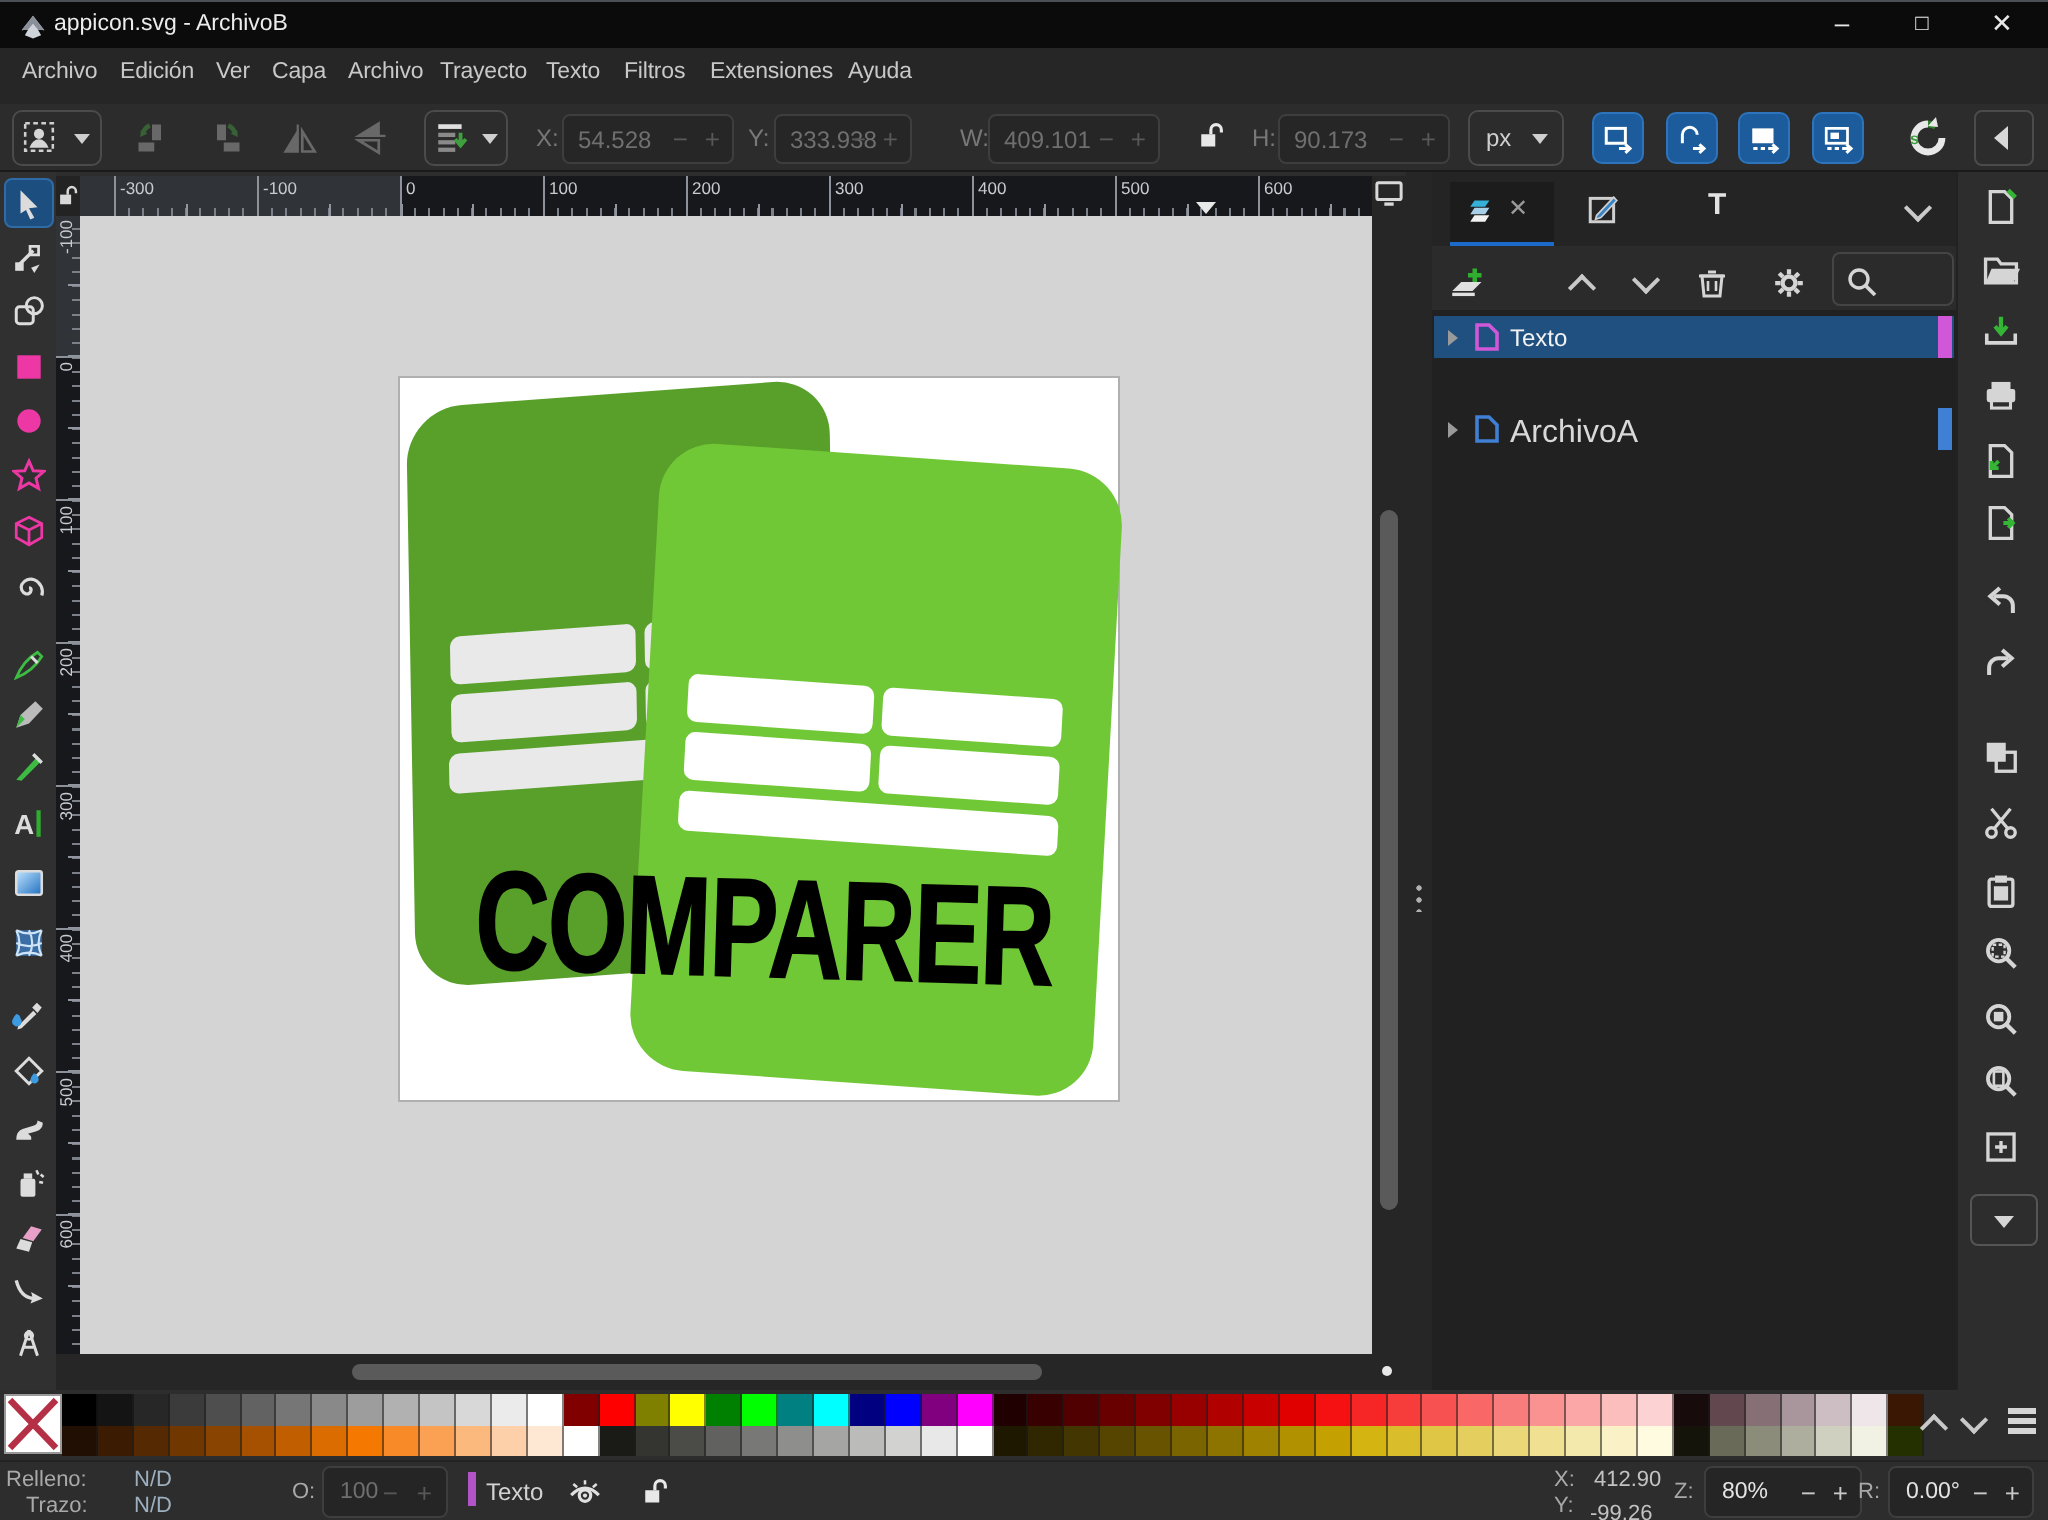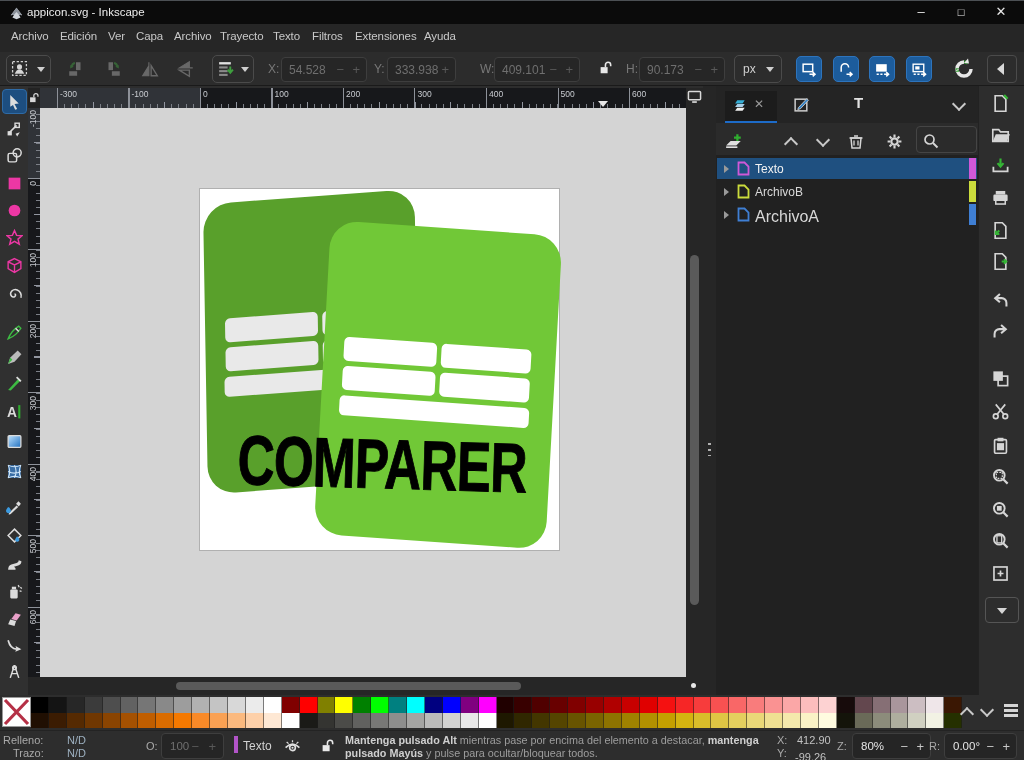--- a/index.html
+++ b/index.html
@@ -95,21 +95,21 @@
 #status .b { font-weight:bold; color:#cfcfcf; }
 .sfield { position:absolute; background:#252525; border:1px solid #3e3e3e; border-radius:4px; height:26px; top:2px; color:#e4e4e4; font-size:11.5px; }
 </style></head><body>
 <div id="win">
 
 <div id="title" class="abs">
   <svg width="13" height="13" viewBox="0 0 16 16" style="position:absolute;left:10px;top:6px">
         <path d="M8 1 L15 10 L11 9.5 L13 13 L8 15 L3 13 L5 9.5 L1 10 Z" fill="#cfd4da"></path>
         <path d="M8 1 L15 10 L11 9.5 L8 6 L5 9.5 L1 10Z" fill="#8a9099"></path>
       </svg>
-  <span class="t">appicon.svg - Inkscape</span>
+  <span class="t">appicon.svg - ArchivoB</span>
   <span class="winbtn" style="left:901px">–</span>
   <span class="winbtn" style="left:941px;font-size:11px">□</span>
   <span class="winbtn" style="left:981px">✕</span>
 </div>
 
 <div id="menu" class="abs">
   <span style="left:11px">Archivo</span>
       <span style="left:60px">Edición</span>
   <span style="left:108px">Ver</span>
       <span style="left:136px">Capa</span>
@@ -429,28 +429,20 @@
         </svg>
   </div>
   <div id="plist">
         <div style="position:absolute;left:1px;right:1px;top:3px;height:21px;background:#1f5080;">
       <span style="position:absolute;left:7px;top:7px;width:0;height:0;border-left:5px solid #9a9a9a;border-top:4px solid transparent;border-bottom:4px solid transparent"></span>
       <svg width="13" height="15" viewBox="0 0 13 15" style="position:absolute;left:20px;top:3px">
             <path d="M1.5 1.5 h6 l4 4 v8 h-10z" fill="none" stroke="#d058d8" stroke-width="1.8"></path>
           </svg>
       <span style="position:absolute;left:38px;top:3.5px;font-size:12px;color:#f2f2f2">Texto</span>
       <span style="position:absolute;right:1px;top:0;width:7px;height:21px;background:#d058d8"></span>
-    </div>
-        <div style="position:absolute;left:1px;right:1px;top:26px;height:21px;">
-      <span style="position:absolute;left:7px;top:7px;width:0;height:0;border-left:5px solid #9a9a9a;border-top:4px solid transparent;border-bottom:4px solid transparent"></span>
-      <svg width="13" height="15" viewBox="0 0 13 15" style="position:absolute;left:20px;top:3px">
-            <path d="M1.5 1.5 h6 l4 4 v8 h-10z" fill="none" stroke="#cbdc3c" stroke-width="1.8"></path>
-          </svg>
-      <span style="position:absolute;left:38px;top:3.5px;font-size:12px;color:#d8d8d8">ArchivoB</span>
-      <span style="position:absolute;right:1px;top:0;width:7px;height:21px;background:#cbdc3c"></span>
     </div>
         <div style="position:absolute;left:1px;right:1px;top:49px;height:21px;">
       <span style="position:absolute;left:7px;top:7px;width:0;height:0;border-left:5px solid #9a9a9a;border-top:4px solid transparent;border-bottom:4px solid transparent"></span>
       <svg width="13" height="15" viewBox="0 0 13 15" style="position:absolute;left:20px;top:3px">
             <path d="M1.5 1.5 h6 l4 4 v8 h-10z" fill="none" stroke="#3f7fd4" stroke-width="1.8"></path>
           </svg>
       <span style="position:absolute;left:38px;top:3.5px;font-size:16px;color:#d8d8d8">ArchivoA</span>
       <span style="position:absolute;right:1px;top:0;width:7px;height:21px;background:#3f7fd4"></span>
     </div>
       </div>
@@ -666,21 +658,20 @@
   <span style="position:absolute;left:284px;top:8px"><svg width="17" height="15" viewBox="0 0 16 14">
           <path d="M1.5 8 Q8 1.5 14.5 8" fill="none" stroke="#e0e0e0" stroke-width="1.5"></path>
           <circle cx="8" cy="8.2" r="2.7" fill="none" stroke="#e0e0e0" stroke-width="1.5"></circle>
           <circle cx="8" cy="8.2" r="1" fill="#e0e0e0"></circle>
           <path d="M2.5 2.8 l1.8 1.5 M13.5 2.8 l-1.8 1.5 M8 1 v2" stroke="#e0e0e0" stroke-width="1.2"></path>
         </svg></span>
   <span style="position:absolute;left:320px;top:8px"><svg width="14" height="14" viewBox="0 0 16 16">
           <path d="M3 7 h8 v7 h-8z" fill="#e8e8e8"></path>
           <path d="M8.5 7 V4.5 a3 3 0 0 1 6 0 V6" fill="none" stroke="#e8e8e8" stroke-width="1.8"></path>
         </svg></span>
-  <div style="position:absolute;left:345px;top:3px;width:420px;font-size:10.8px;line-height:13px;color:#9d9d9d"><span class="b">Mantenga pulsado Alt</span> mientras pase por encima del elemento a destacar, <span class="b">mantenga pulsado Mayús</span> y pulse para ocultar/bloquear todos.</div>
   <span style="position:absolute;left:777px;top:3px">X:</span>
   <span style="position:absolute;left:797px;top:3px;color:#c2c2c2">412.90</span>
   <span style="position:absolute;left:777px;top:16px">Y:</span>
   <span style="position:absolute;left:795px;top:20px;color:#c2c2c2">-99.26</span>
   <span style="position:absolute;left:837px;top:9px">Z:</span>
   <div class="sfield" style="left:852px;width:79px">
     <span style="position:absolute;left:8px;top:6px">80%</span>
     <span style="position:absolute;right:22px;top:5px;color:#c8c8c8;font-size:13px">−</span>
     <span style="position:absolute;right:6px;top:5px;color:#c8c8c8;font-size:13px">+</span>
   </div>

